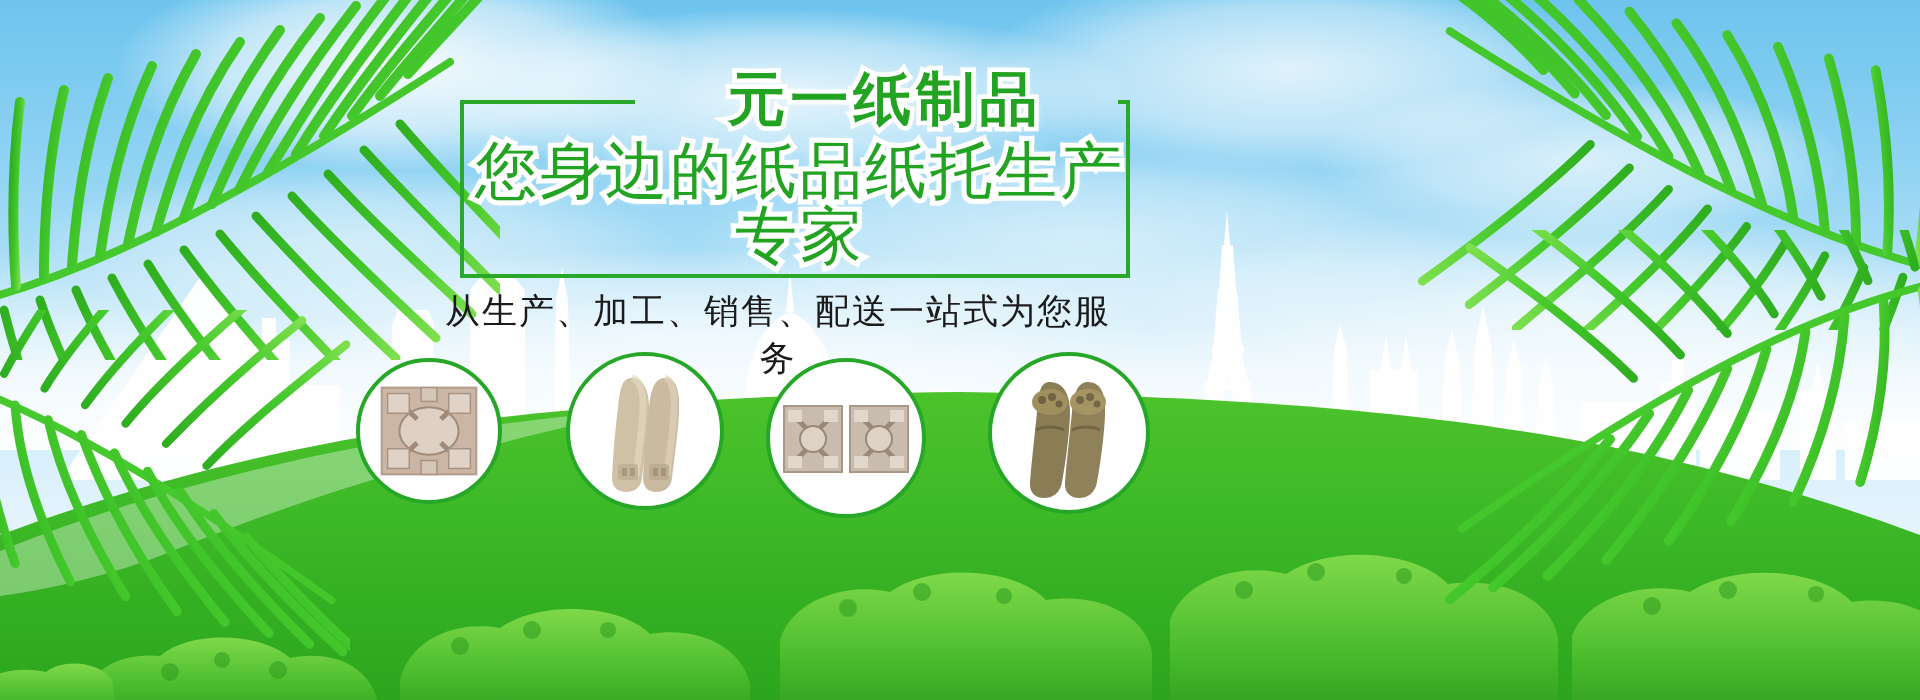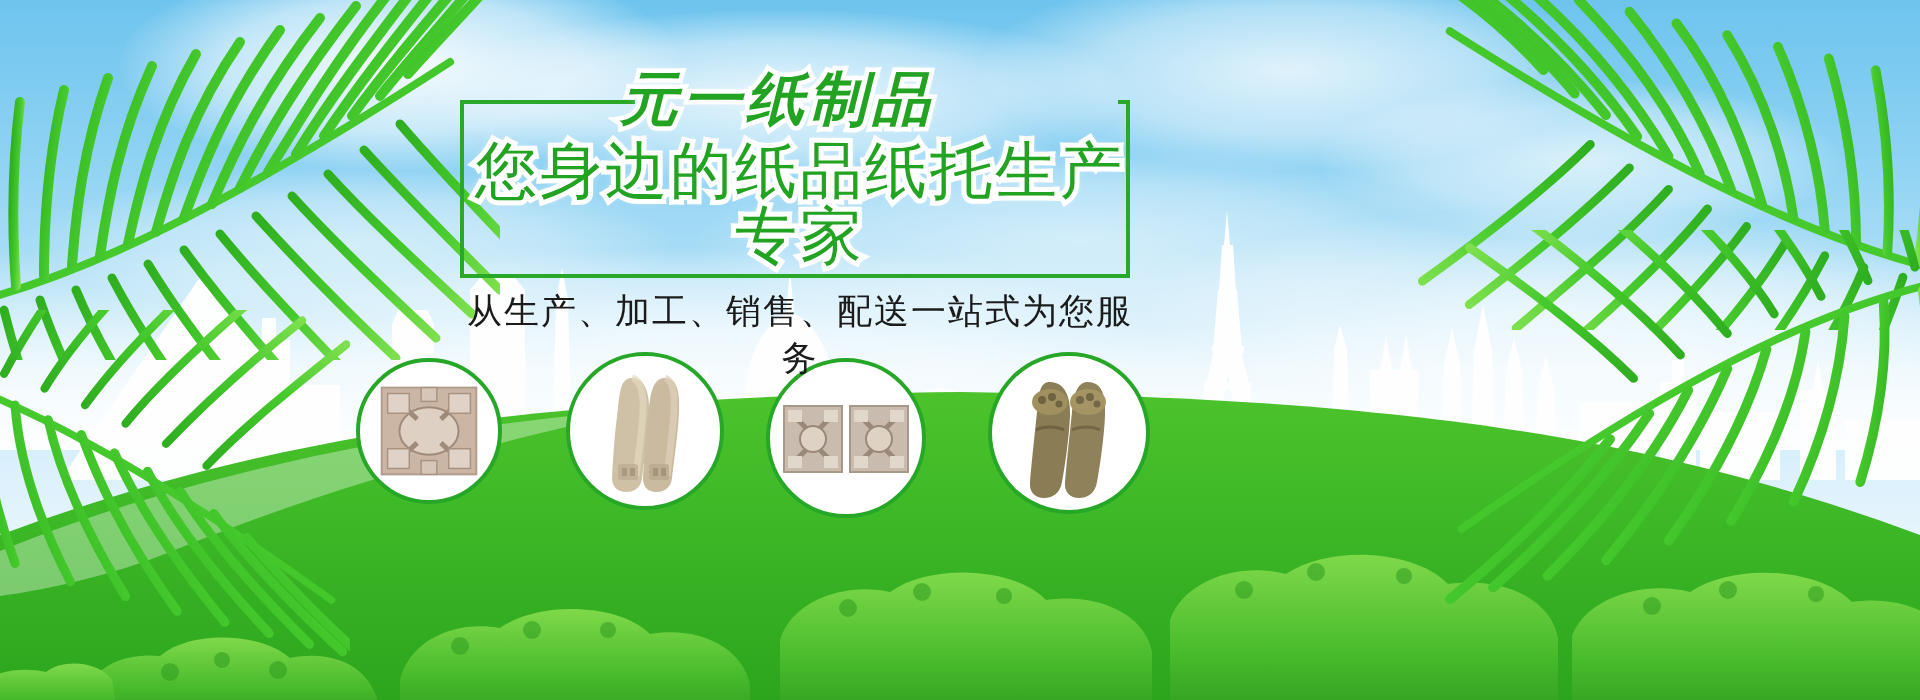--- a/index.html
+++ b/index.html
@@ -78,39 +78,38 @@
     width: 700px; z-index: 8;
     text-align: center;
   }
   .title-line1 {
     font-size: 58px;
     font-weight: 900;
     letter-spacing: 5px;
     color: #22a322;
     line-height: 1.0;
     margin-left: 170px;
-    text-align: left;
+    text-align: center;
     -webkit-text-stroke: 9px #ffffff;
     paint-order: stroke fill;
     text-shadow: 0 0 10px #fff, 0 0 6px #fff;
-    font-style: italic;
   }
   .title-line2 {
     font-size: 62px;
     font-weight: 400;
     letter-spacing: 3px;
     color: #22a322;
     line-height: 1.05;
     margin-top: 10px;
     -webkit-text-stroke: 10px #ffffff;
     paint-order: stroke fill;
     text-shadow: 0 0 10px #fff, 0 0 6px #fff;
   }
   .subtitle {
-    position: absolute; left: 450px; top: 288px;
+    position: absolute; left: 428px; top: 288px;
     width: 700px; z-index: 8;
     text-align: center;
     font-size: 35px;
     letter-spacing: 2px;
     color: #1b1b1b;
     font-family: "Liberation Serif", "DejaVu Serif", serif;
   }
 
   
   .products { position: absolute; left: 0; top: 0; width: 1920px; height: 700px; z-index: 7; }

